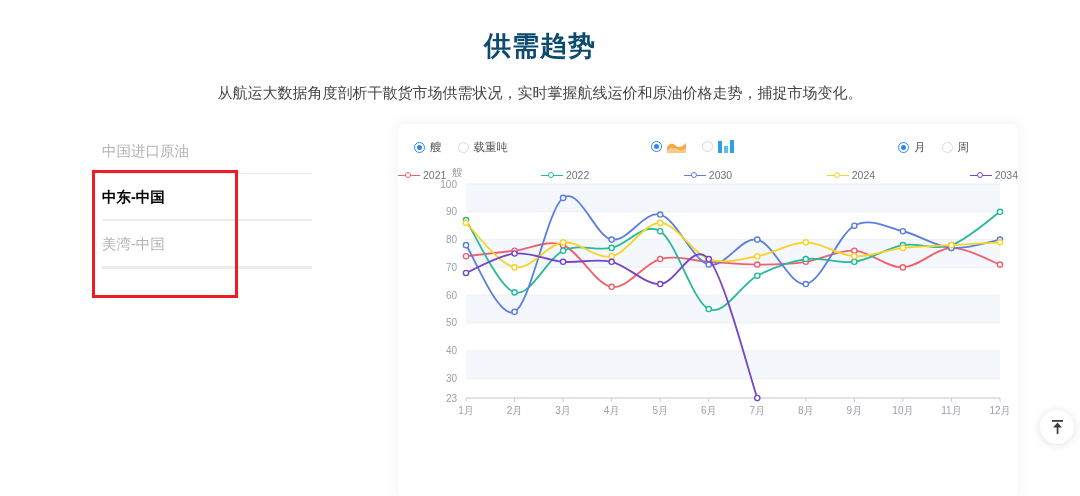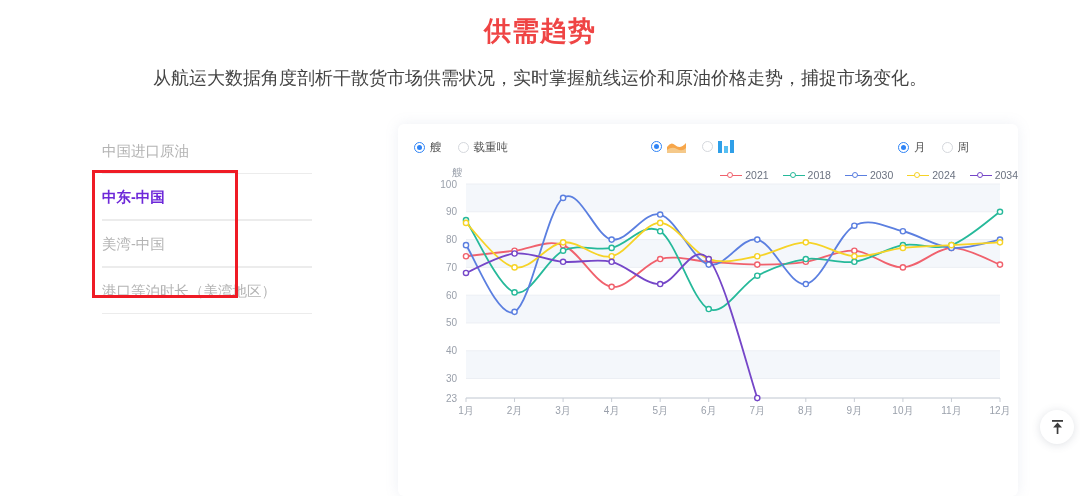--- a/index.html
+++ b/index.html
@@ -16,27 +16,27 @@
   .page {
     width: 1080px; height: 496px;
     position: relative;
   }
 
   
   .header { padding-top: 14px; text-align: center; }
   .page-title {
     font-size: 27px;
     font-weight: bold;
-    color: #ef4444;
+    color: #0c4a6e;
     letter-spacing: 1px;
-    margin: 0;
+    margin: 15px;
     line-height: 34px;
   }
   .page-subtitle {
-    font-size: 18px;
+    font-size: 15px;
     color: #444;
     margin-top: 20px;
     line-height: 20px;
   }
 
   
   .content {
     position: absolute;
     top: 118px; left: 0;
     width: 1080px;
@@ -55,21 +55,21 @@
     color: #b3b3b3;
     line-height: 20px;
     height: 45px;
     display: flex;
     align-items: center;
     padding-left: 10px;
     box-sizing: border-box;
     white-space: nowrap;
   }
   .side-item.active {
-    color: #6d28d9;
+    color: #000000;
     font-weight: bold;
   }
   .side-sep {
     border-bottom: 1px solid #ececec;
     margin-left: 10px;
     width: 210px;
   }
   
   .red-box {
     position: absolute;
@@ -136,21 +136,21 @@
     position: absolute;
     left: 54px; top: 42px;
     font-size: 10.5px;
     color: #9aa0ab;
   }
 
   
   .legend {
     position: absolute;
     top: 45px; left: 0; width: 620px;
-    display: flex; justify-content: flex-end;
+    display: flex; justify-content: space-between;
     gap: 14px;
   }
   .lg-item { display: flex; align-items: center; font-size: 10.5px; color: #6b7280; }
   .lg-mark { width: 22px; height: 10px; margin-right: 3px; position: relative; }
   .lg-mark i {
     position: absolute; top: 4.5px; left: 0;
     width: 22px; height: 1.5px; display: block;
   }
   .lg-mark b {
     position: absolute; left: 7px; top: 1.5px;
@@ -198,23 +198,20 @@
         <div class="side-item active">
           <span>中东-中国</span>
         </div>
         <div class="side-sep"></div>
         <div class="side-sep"></div>
         <div class="side-item">
           <span>美湾-中国</span>
         </div>
         <div class="side-sep"></div>
         <div class="side-sep"></div>
-        <div class="side-item">
-          <span>港口等泊时长（美湾地区）</span>
-        </div>
         <div class="side-sep"></div>
       </div>
     <div class="red-box"></div>
 
     <div class="chart-card">
 
       <div class="ctl-row">
 
         <div class="radio-group ctl-left">
           <div class="radio-opt">
@@ -269,21 +266,21 @@
               <i style="background: rgb(240, 97, 109);"></i>
               <b style="border-color: rgb(240, 97, 109);"></b>
             </span>
             <span>2021</span>
           </div>
           <div class="lg-item">
             <span class="lg-mark">
               <i style="background: rgb(38, 185, 154);"></i>
               <b style="border-color: rgb(38, 185, 154);"></b>
             </span>
-            <span>2018</span>
+            <span>2022</span>
           </div>
           <div class="lg-item">
             <span class="lg-mark">
               <i style="background: rgb(91, 127, 224);"></i>
               <b style="border-color: rgb(91, 127, 224);"></b>
             </span>
             <span>2030</span>
           </div>
           <div class="lg-item">
             <span class="lg-mark">

